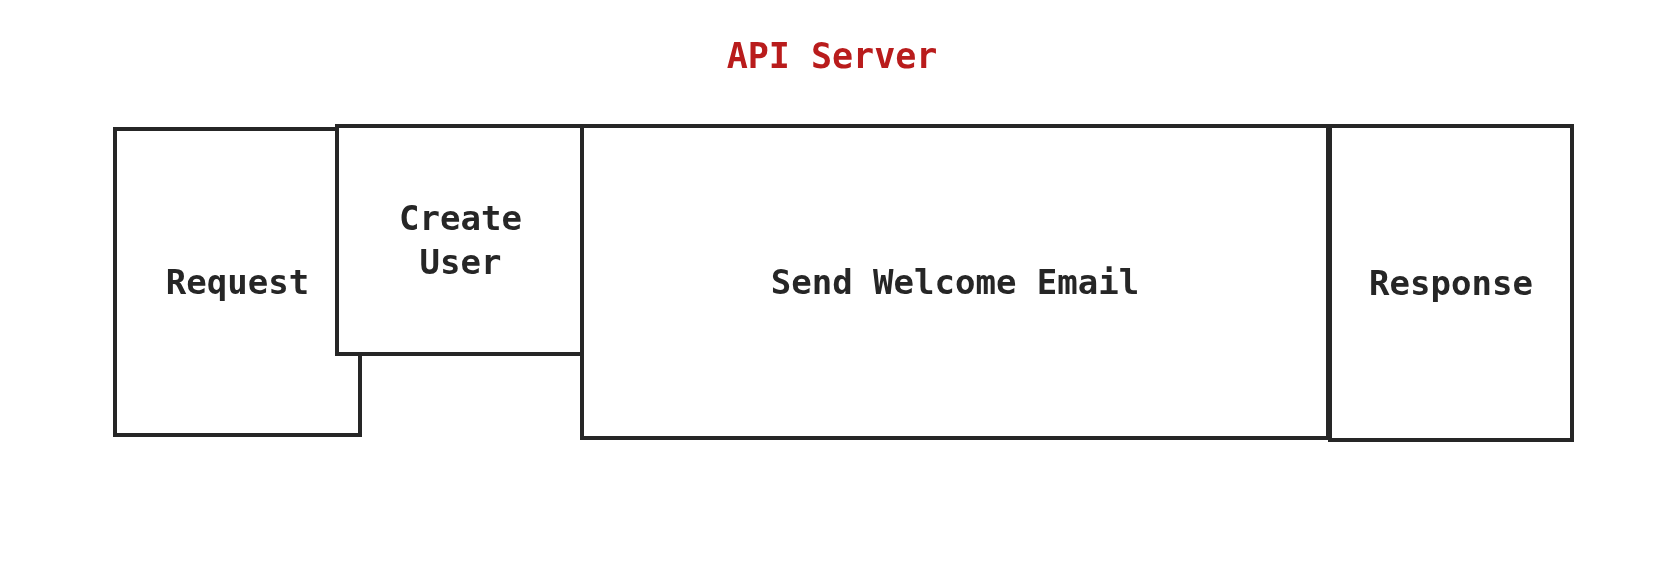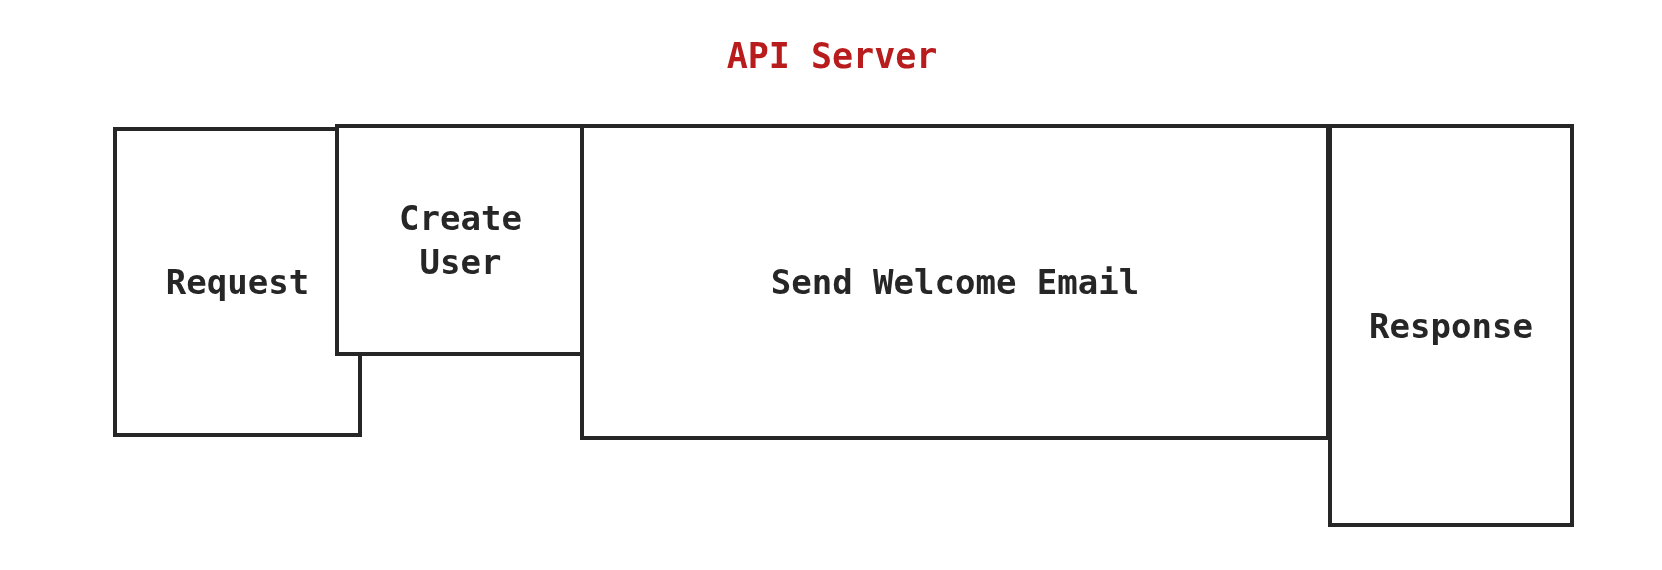--- a/index.html
+++ b/index.html
@@ -42,21 +42,21 @@
     font-size: 34px;
     font-weight: bold;
     line-height: 44px;
     color: #262626;
     white-space: pre-line;
   }
   
   .span-request            { left: 90px;   top: 127px; width: 249px; height: 310px; margin-left: 23px; }
   .span-create-user        { left: 335px;  top: 124px; width: 251px; height: 232px; }
   .span-send-welcome-email { left: 580px;  top: 124px; width: 750px; height: 316px; text-align: center; }
-  .span-response           { left: 1328px; top: 124px; width: 246px; height: 403px; }
+  .span-response           { left: 1328px; top: 124px; width: 246px; height: 318px; }
 </style>
 </head>
 <body>
 
 <div class="canvas">
 
   <div class="diagram-title">API Server</div>
 
   <div class="span-box span-request">
     <span class="span-label">Request</span>

